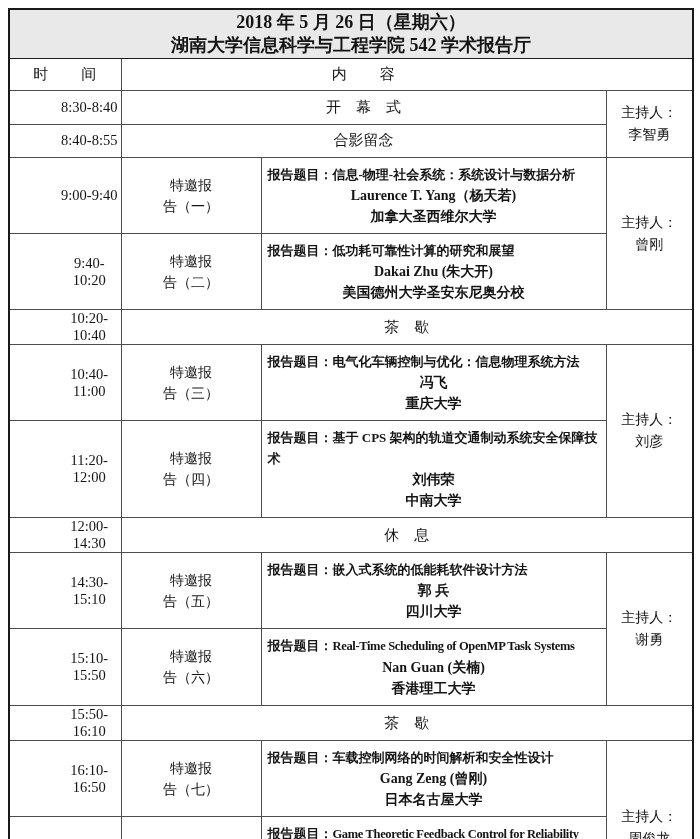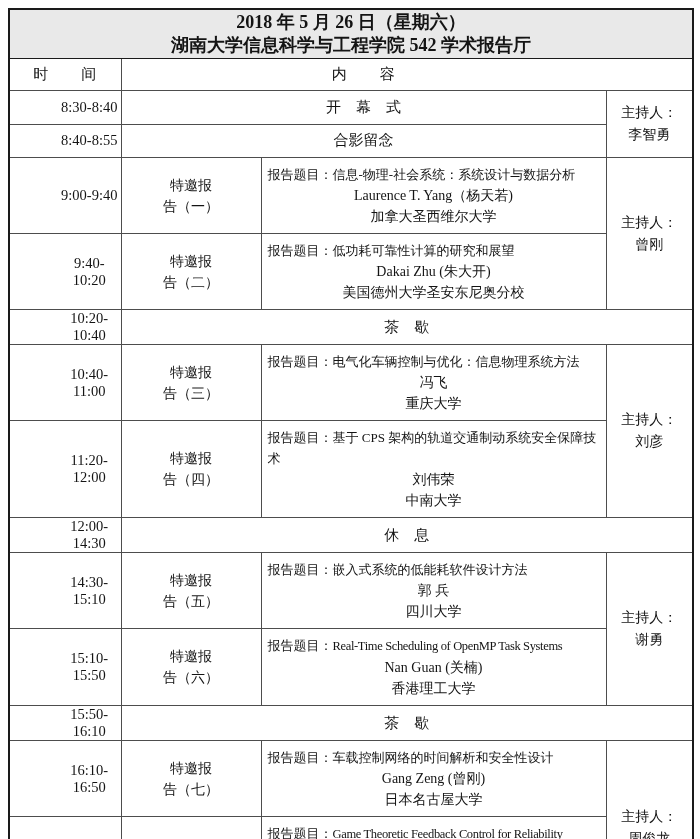--- a/index.html
+++ b/index.html
@@ -44,21 +44,21 @@
   
   .time-cell { font-size: 14.5px; text-align: center; padding-left: 48px; }
   
   .label-cell {
     font-size: 14px;
     text-align: center;
     white-space: pre-line;
     line-height: 21px;
   }
   
-  .content-cell { padding: 6px 6px; line-height: 21px; }
+  .content-cell { padding: 6px 6px; line-height: 21px; font-weight: bold; }
   .topic {
     font-size: 13px;
     text-align: left;
     white-space: pre-line;
   }
   .topic .en { font-size: 12.5px; letter-spacing: -0.35px; }
   .speaker, .affil { text-align: center; font-size: 14px; }
   
   .merged-center { text-align: center; font-size: 15px; }
   

